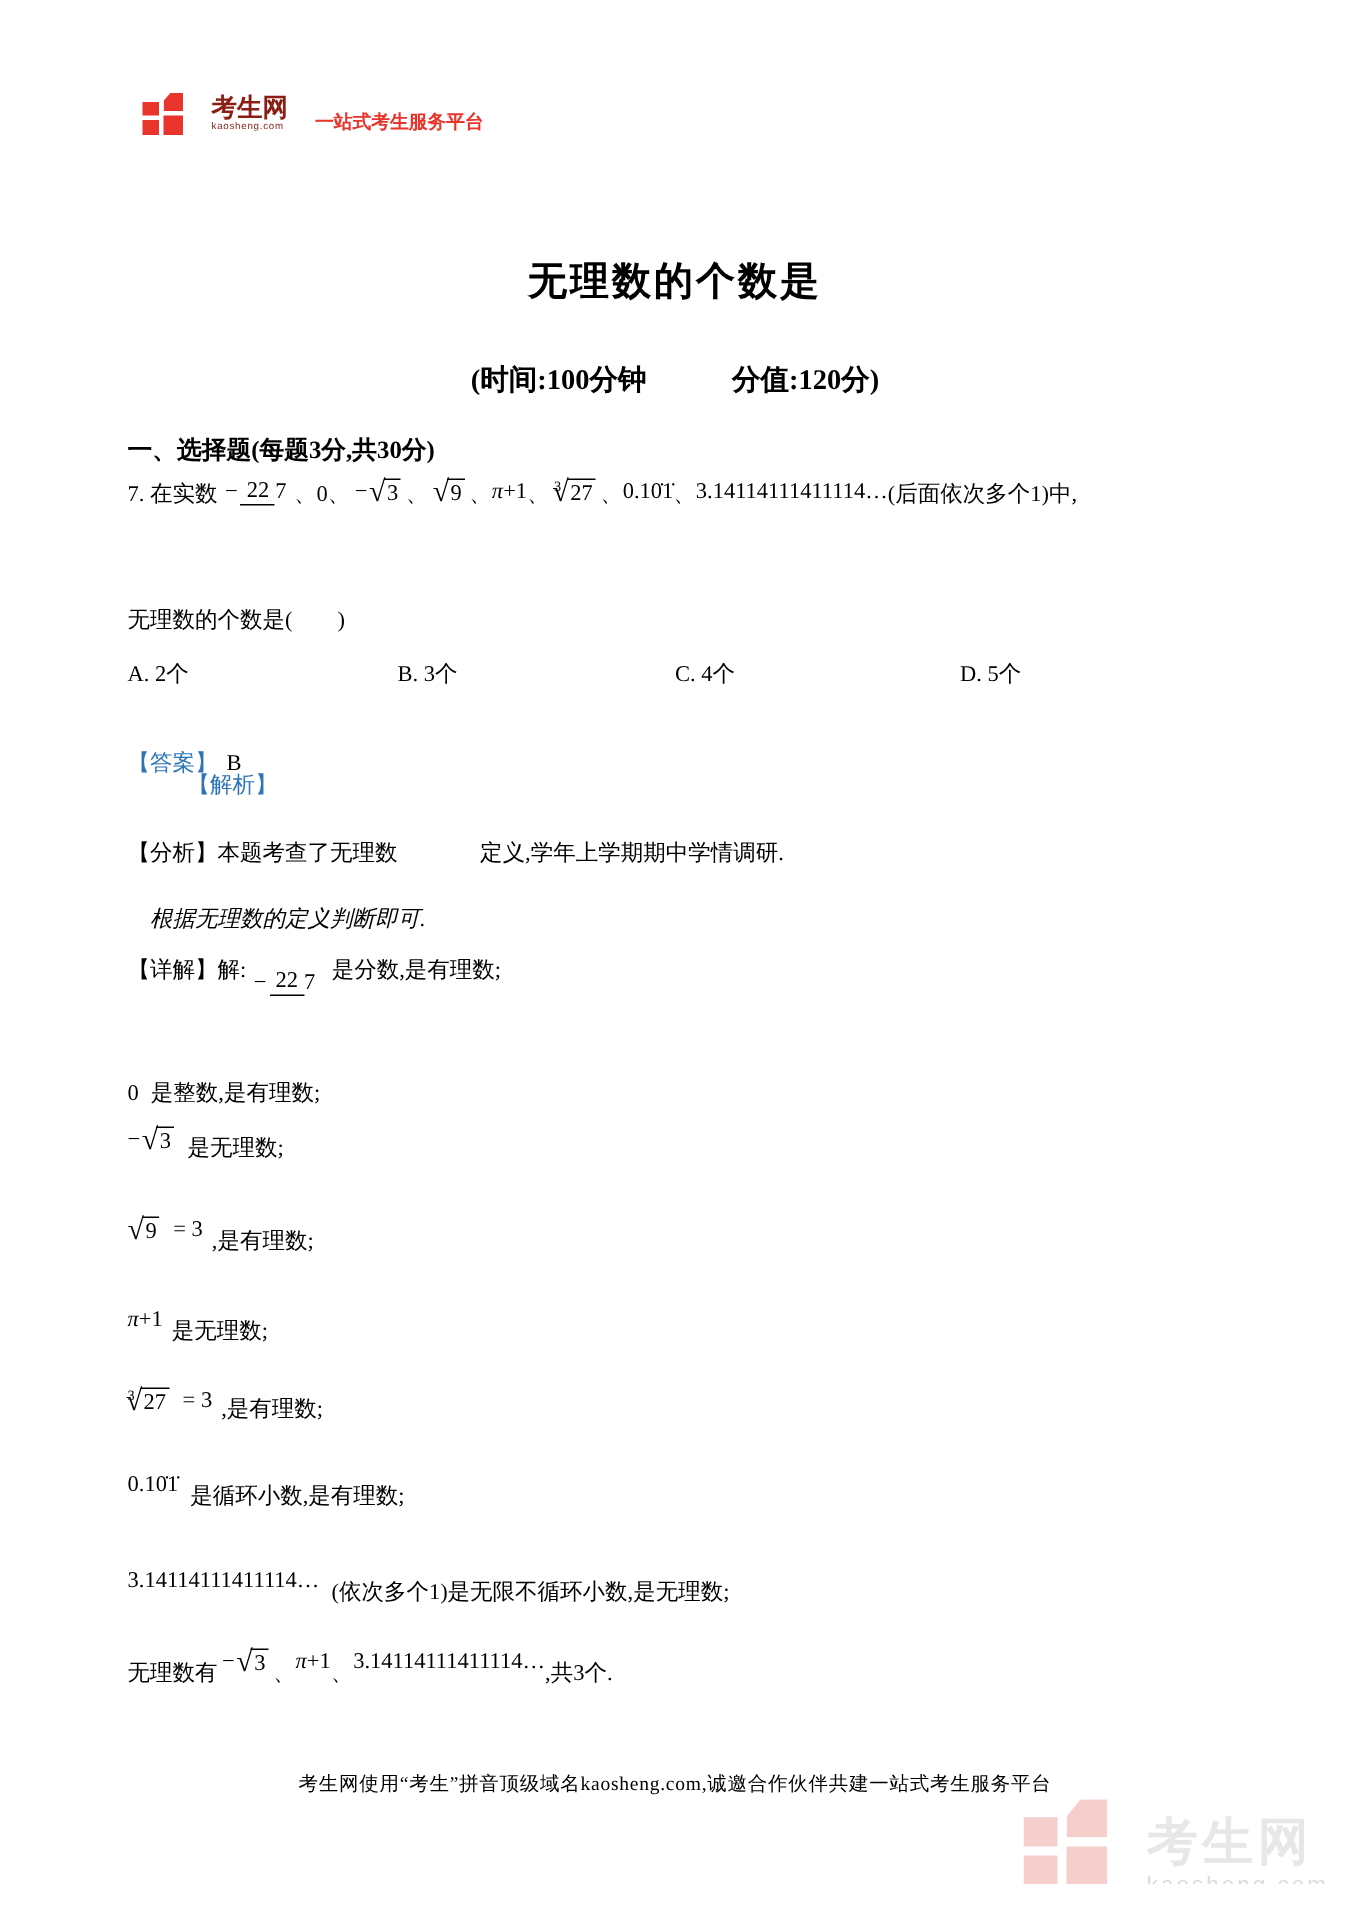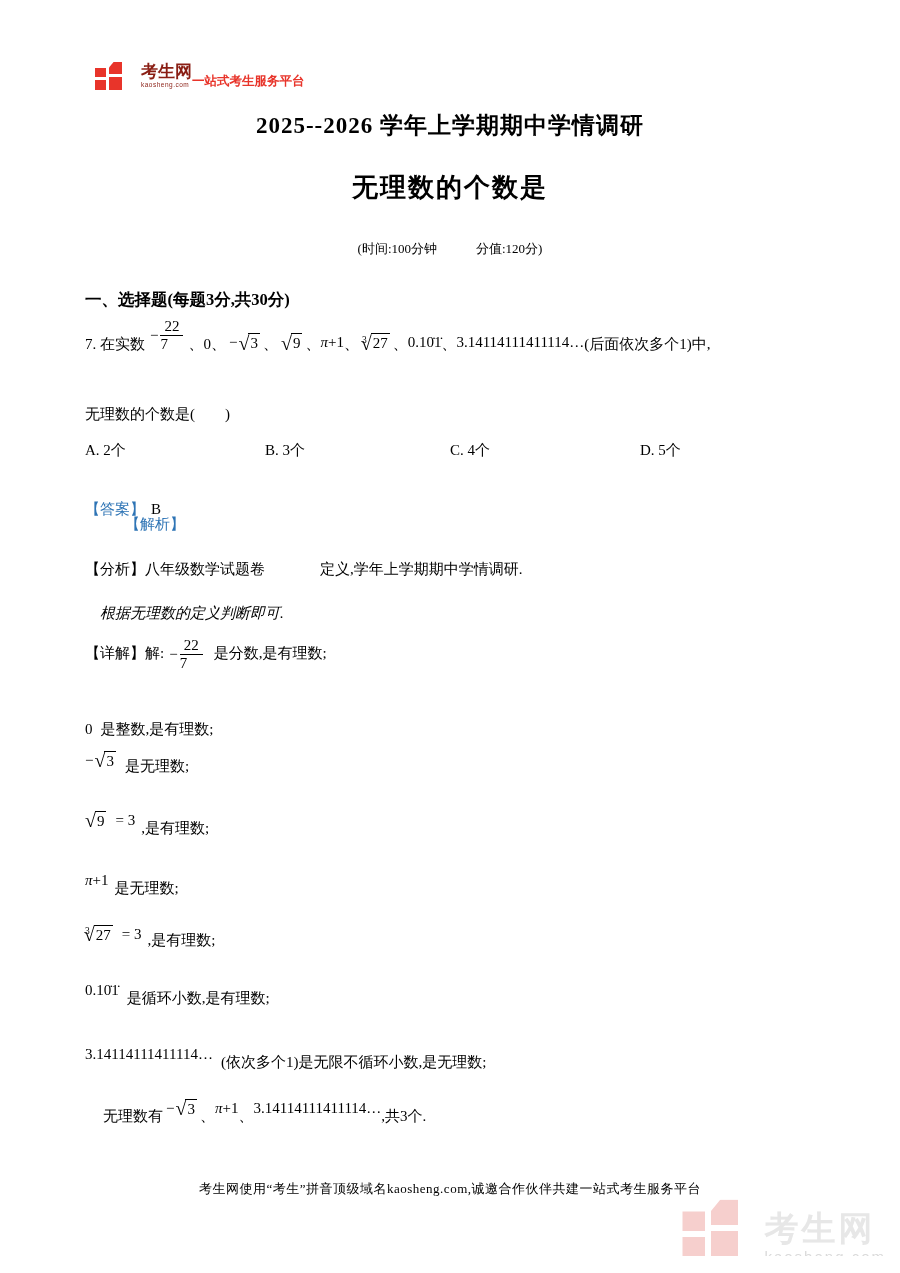--- a/index.html
+++ b/index.html
@@ -8,40 +8,40 @@
   .abs{position:absolute;}
   .center{left:0;right:0;text-align:center;}
   .body{font-size:15px;line-height:1.35;}
   .blue{color:#2E74B5;}
   .row{display:flex;align-items:flex-end;white-space:nowrap;}
   .gap6{margin-left:6px;} .gap8{margin-left:8px;}
 
   
   .title{font-size:23px;font-weight:bold;letter-spacing:1px;}
   .subtitle{font-size:26px;font-weight:bold;letter-spacing:2px;}
-  .meta{font-size:13px;font-weight:normal;}
+  .meta{font-size:19px;font-weight:bold;}
   .sec{font-size:16.5px;font-weight:bold;}
 
   
   .logo-row{display:flex;align-items:center;}
   .lmark{position:relative;width:40px;height:40px;flex:0 0 auto;}
   .lmark .blk{position:absolute;background:#e8342a;}
   .lmark .a{left:0;top:12px;width:11px;height:9px;}
   .lmark .b{left:0;top:24px;width:11px;height:10px;}
   .lmark .c{left:14px;top:6px;width:13px;height:12px;clip-path:polygon(35% 0,100% 0,100% 100%,0 100%,0 45%);}
   .lmark .d{left:14px;top:21px;width:13px;height:13px;}
   .logo-text{margin-left:6px;line-height:1;}
   .logo-brand{font-family:"Liberation Sans","DejaVu Sans",sans-serif;font-weight:bold;font-size:17px;color:#8a1e14;}
   .logo-domain{font-family:"Liberation Sans","DejaVu Sans",sans-serif;font-size:6.5px;color:#8a1e14;margin-top:2px;letter-spacing:.5px;}
-  .logo-tagline{font-family:"Liberation Sans","DejaVu Sans",sans-serif;font-weight:bold;font-size:12.5px;color:#e8342a;margin-left:0;margin-top:10px;}
+  .logo-tagline{font-family:"Liberation Sans","DejaVu Sans",sans-serif;font-weight:bold;font-size:12.5px;color:#e8342a;margin-left:18px;margin-top:10px;}
 
   
   .frac{display:inline-flex;align-items:center;margin:0 5px;}
   .fsign{margin-right:2px;}
-  .fstack{display:inline-flex;flex-direction:column;align-items:flex-start;line-height:1.12;}
+  .fstack{display:inline-flex;flex-direction:row;align-items:flex-end;line-height:1.12;}
   .fnum{border-bottom:1.4px solid #000;padding:0 4px;}
   .sqrt{display:inline-flex;align-items:flex-end;margin:0 3px;}
   .rsign{font-size:20px;line-height:1;margin-right:-1px;}
   .ridx{font-size:9.5px;align-self:flex-start;margin-right:-6px;transform:translateY(1px);}
   .rad{border-top:1.4px solid #000;padding:0 2px;line-height:1.25;}
   .msign{margin-right:1px;}
   .it{font-style:italic;}
   .mexpr{white-space:nowrap;}
 
   
@@ -72,21 +72,20 @@
       <span class="blk c"></span>
       <span class="blk d"></span>
     </div>
     <div class="logo-text">
       <div class="logo-brand">考生网</div>
       <div class="logo-domain">kaosheng.com</div>
     </div>
     <div class="logo-tagline">一站式考生服务平台</div>
   </div>
 
-  <div class="abs center title" style="top:110px;">2025--2026 学年上学期期中学情调研</div>
   <div class="abs center subtitle" style="top:170px;">无理数的个数是</div>
   <div class="abs center meta" style="top:240px;">(时间:100分钟　　　分值:120分)</div>
 
   <div class="abs sec" style="top:289px;left:85px;">一、选择题(每题3分,共30分)</div>
 
   <div class="abs row body" style="top:318px;left:85px;">
     <span>7. 在实数</span>
     <span class="frac up2">
       <span class="fsign">−</span>
       <span class="fstack">
@@ -130,21 +129,21 @@
   </div>
 
   <div class="abs row body" style="top:499px;left:85px;">
     <span class="blue">【答案】</span>
     <span class="gap6">B</span>
   </div>
 
   <div class="abs body blue" style="top:514px;left:85px;margin-left:40px;">【解析】</div>
 
   <div class="abs row body" style="top:559px;left:85px;">
-    <span>【分析】八年级数学试题卷</span>
+    <span>【分析】本题考查了无理数</span>
     <span style="margin-left:55px;">定义,学年上学期期中学情调研.</span>
   </div>
   <div class="abs body" style="top:603px;left:100px;font-style:italic;">根据无理数的定义判断即可.</div>
 
   <div class="abs row body" style="top:637px;left:85px;">
     <span class="up8">【详解】解:</span>
     <span class="frac">
       <span class="fsign">−</span>
       <span class="fstack">
         <span class="fnum">22</span>
@@ -199,21 +198,21 @@
   <div class="abs row body" style="top:980px;left:85px;">
     <span class="up8">0.10̇1̇</span>
     <span class="gap8">是循环小数,是有理数;</span>
   </div>
 
   <div class="abs row body" style="top:1044px;left:85px;">
     <span class="up8">3.14114111411114…</span>
     <span class="gap8">(依次多个1)是无限不循环小数,是无理数;</span>
   </div>
 
-  <div class="abs row body" style="top:1098px;left:103px;font-family:Liberation Serif, serif;">
+  <div class="abs row body" style="top:1098px;left:85px;font-family:Liberation Serif, serif;">
     <span>无理数有</span>
     <span class="sqrt up8 gap6">
       <span class="msign">−</span>
       <span class="rsign">√</span>
       <span class="rad">3</span>
     </span>
     <span>、</span>
     <span class="mexpr up8"><span class="it">π</span><span>+1</span></span>
     <span>、</span>
     <span class="up8">3.14114111411114…</span>

